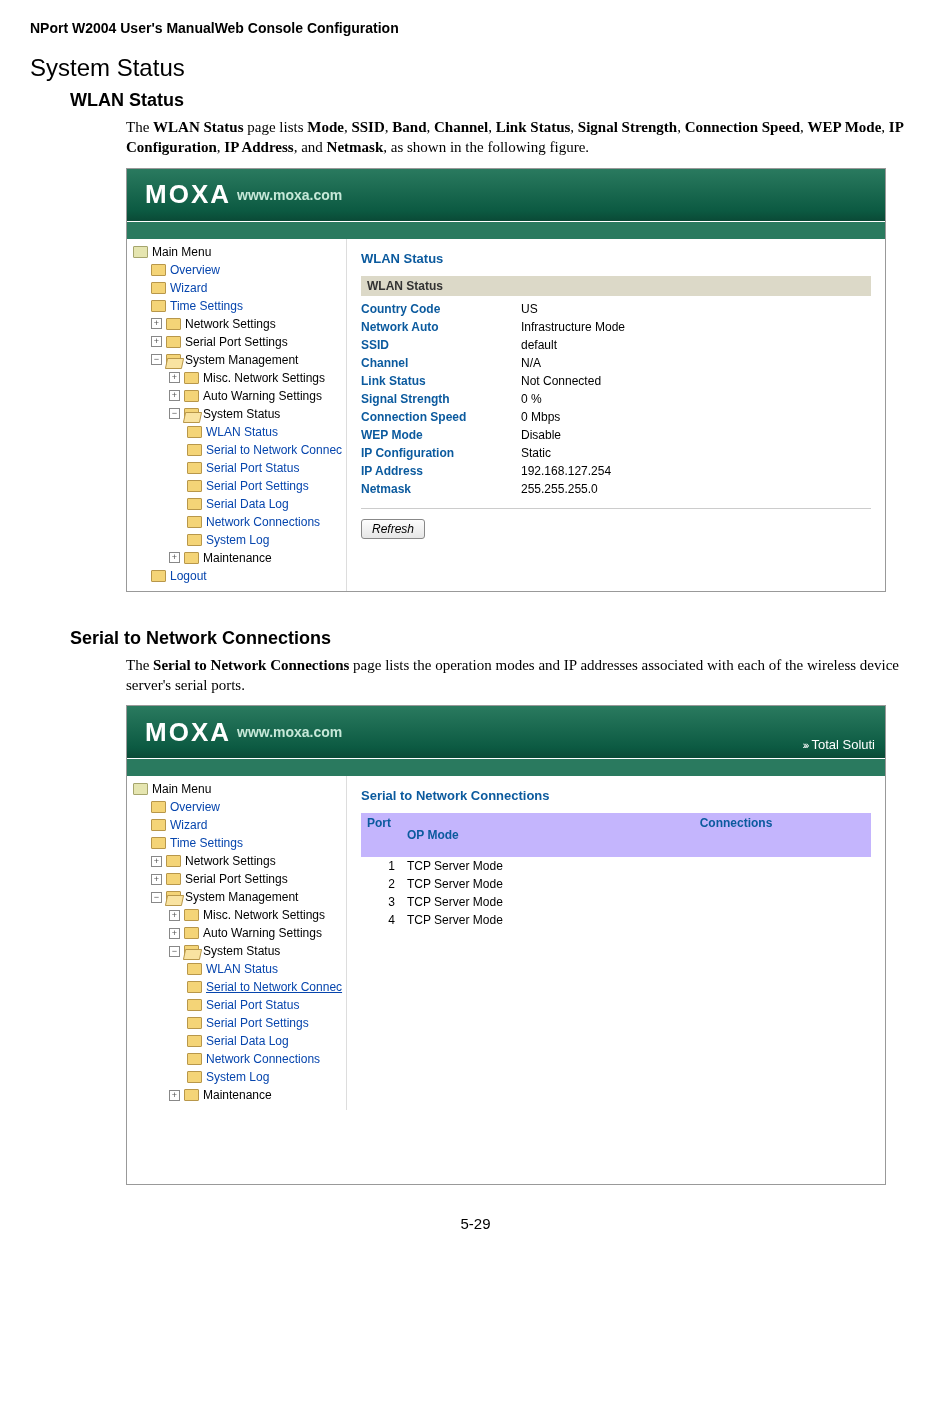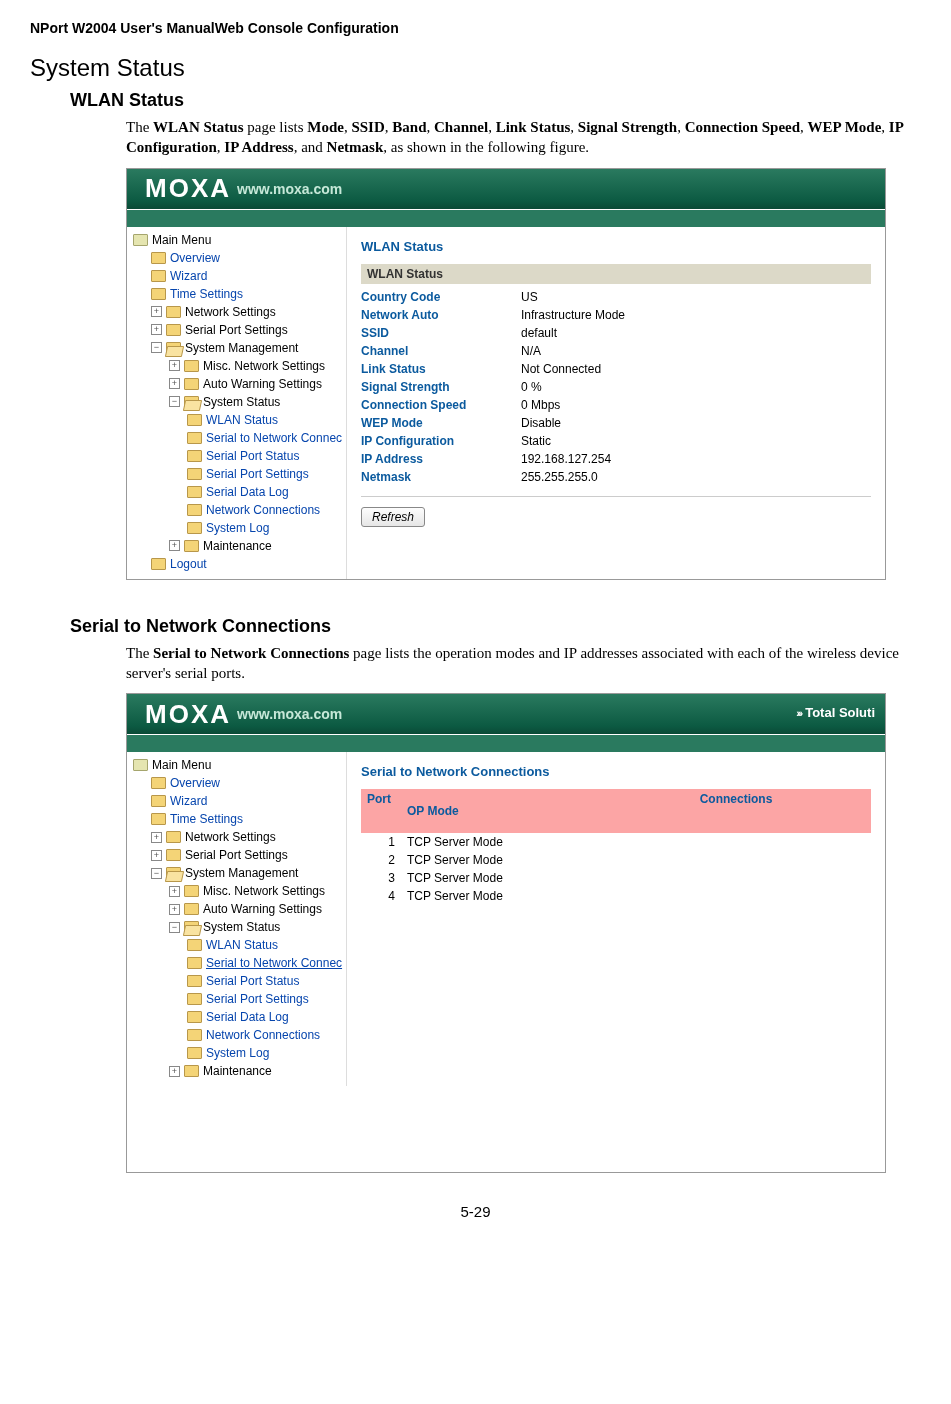--- a/index.html
+++ b/index.html
@@ -27,39 +27,39 @@
     font-size:12px;
     color:#000;
     position:relative;
     overflow:hidden;
   }
   .shot.second { height:480px; }
 
   
   .banner {
     background: linear-gradient(#2a7a5f 0%, #0c5a42 80%, #0a4a36 100%);
-    height:40px;
+    height:52px;
     position:relative;
     color:#fff;
   }
   .banner-inner {
     display:flex; align-items:center; height:100%; padding-left:18px;
   }
   .moxa-logo {
     font-family:Arial Black, Arial, sans-serif;
     font-weight:900;
     font-size:26px;
     letter-spacing:2px;
     color:#fff;
   }
   .moxa-sub {
     font-size:14px; font-weight:bold; color:#c6e8d8; margin-left:6px;
   }
   .banner-right {
-    position:absolute; right:10px; bottom:14px; font-size:13px; font-weight:bold; color:#fff;
+    position:absolute; right:10px; bottom:6px; font-size:13px; font-weight:normal; color:#fff;
   }
   .banner-right .arrows { letter-spacing:-2px; margin-right:4px; font-size:11px; }
   .greenbar {
     height:18px; background:#2a7a5f; border-top:1px solid #fff;
   }
 
   .body-row { display:flex; }
   .tree-pane {
     width:220px;
     background:#fff;
@@ -103,21 +103,21 @@
   .kv-row { display:flex; line-height:18px; }
   .kv-label { width:160px; color:#0b5a9e; font-weight:bold; font-size:12px; }
   .kv-value { color:#000; font-size:12px; }
   .hr { border:none; border-top:1px solid #ccc; margin:10px 0; }
   .btn {
     display:inline-block; padding:2px 10px; font-size:12px;
     background:linear-gradient(#fdfdfd,#e6e6e6);
     border:1px solid #888; border-radius:3px; cursor:pointer;font-style:italic;
   }
 
-  .tbl-head { display:flex; background:#fca5a5; font-weight:bold; color:#0b5a9e; font-size:12px; }
+  .tbl-head { display:flex; background:#c4b5fd; font-weight:bold; color:#0b5a9e; font-size:12px; }
   .tbl-head .c1 { width:40px; padding:3px 6px; }
   .tbl-head .c2 { width:200px; padding:15px 6px; }
   .tbl-head .c3 { flex:1; text-align:center; padding:3px 6px; }
   .tbl-row { display:flex; font-size:12px; line-height:18px; }
   .tbl-row .c1 { width:40px; text-align:right; padding:0 6px; }
   .tbl-row .c2 { width:200px; padding:0 6px; }
 </style>
 </head>
 <body>
 

